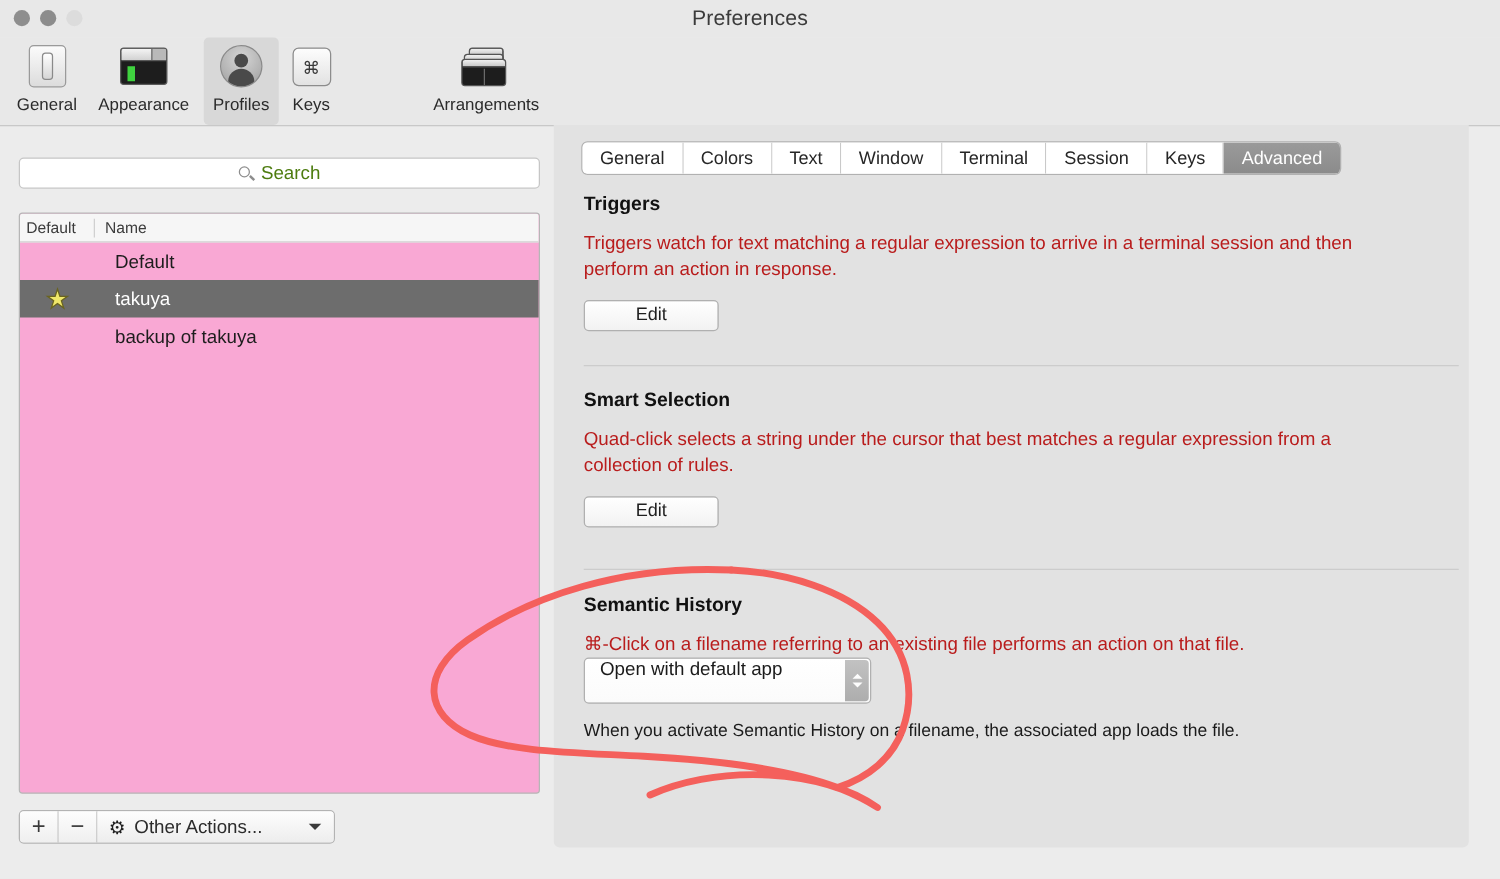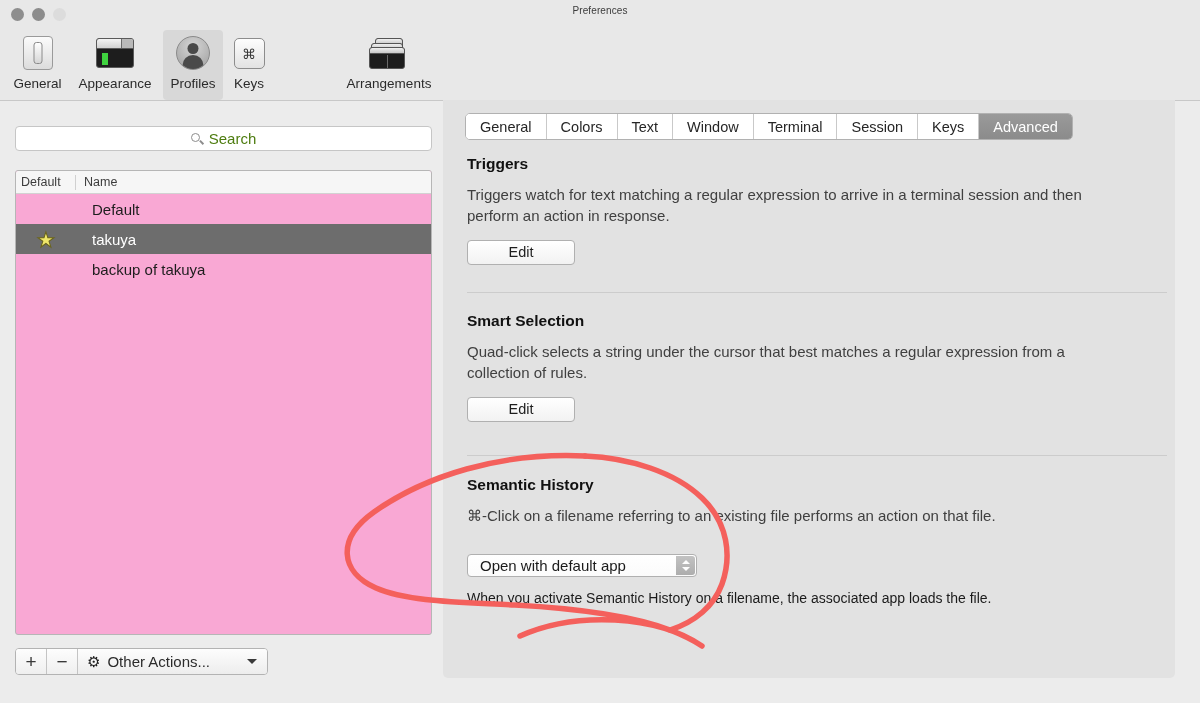--- a/index.html
+++ b/index.html
@@ -23,21 +23,21 @@
   .traffic {
     position: absolute; top: 8px; left: 11px;
     display: flex; gap: 8px;
   }
   .light { width: 13px; height: 13px; border-radius: 50%; }
   .light.close  { background: #8e8e8e; }
   .light.min    { background: #8c8c8c; }
   .light.zoom   { background: #dcdcdc; }
   .window-title {
     position: absolute; left: 0; top: 5px; width: 1200px;
-    text-align: center; font-size: 10px; color: #3b3b3b;
+    text-align: center; font-size: 17px; color: #3b3b3b;
     letter-spacing: .1px;
   }
 
   
   .toolbar {
     position: absolute; left: 0; top: 30px; width: 1200px; height: 70px;
     background: #e8e8e8;
     border-bottom: 1px solid #c8c8c8;
   }
   .tb-item {
@@ -230,38 +230,38 @@
   .tab:last-child { border-right: none; }
   .tab.active {
     background: linear-gradient(#9a9a9a,#8b8b8b); color: #ffffff;
   }
 
   .section { position: absolute; left: 467px; width: 700px; }
   .sec-title {
     font-size: 15.5px; font-weight: bold; color: #111; margin-bottom: 11px;
   }
   .sec-body {
-    font-size: 15px; color: #404040; line-height: 1.42; max-width: 660px;
+    font-size: 15px; color: #b91c1c; line-height: 1.42; max-width: 660px;
   }
   .edit-btn {
     margin-top: 13px; width: 108px; height: 25px;
     background: linear-gradient(#ffffff,#f2f2f2);
     border: 1px solid #b0b0b0; border-radius: 4px;
     display:flex; align-items:center; justify-content:center;
     font-size: 14.5px; color: #1e1e1e; box-sizing: border-box;
   }
   .divider {
     position: absolute; left: 467px; width: 700px; height: 1px;
     background: #cccccc;
   }
   .popup {
-    margin-top: 28px; width: 230px; height: 23px;
+    margin-top: 0; width: 230px; height: 37px;
     background: linear-gradient(#ffffff,#fbfbfb);
     border: 1px solid #b0b0b0; border-radius: 4px;
-    display: flex; align-items: center; box-sizing: border-box;
+    display: flex; box-sizing: border-box;
     position: relative;
   }
   .popup-label { font-size: 15px; color: #1b1b1b; padding-left: 12px; }
   .popup-arrows {
     position: absolute; right: 1px; top: 1px; bottom: 1px; width: 19px;
     background: linear-gradient(#c2c2c2,#adadad);
     border-radius: 0 3px 3px 0;
     display:flex; flex-direction:column; align-items:center; justify-content:center; gap:3px;
   }
   .ar-up { width:0;height:0;border-left:4px solid transparent;border-right:4px solid transparent;border-bottom:4px solid #fdfdfd; }

